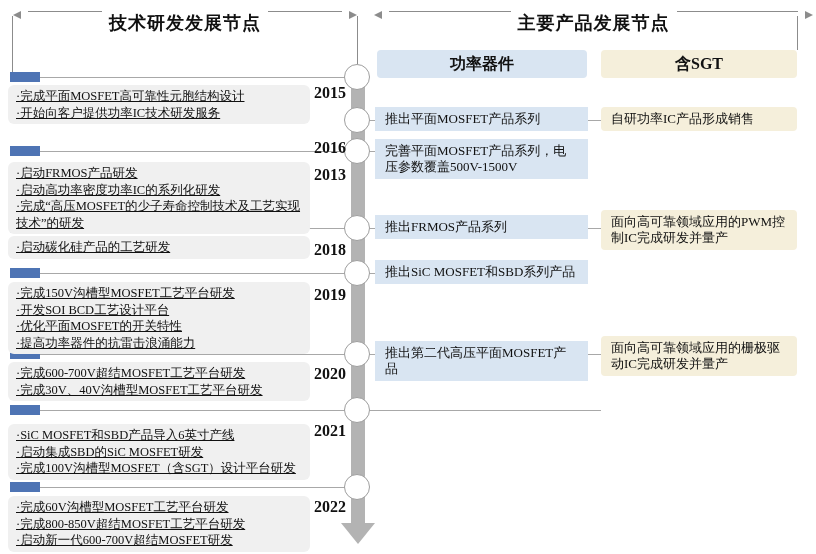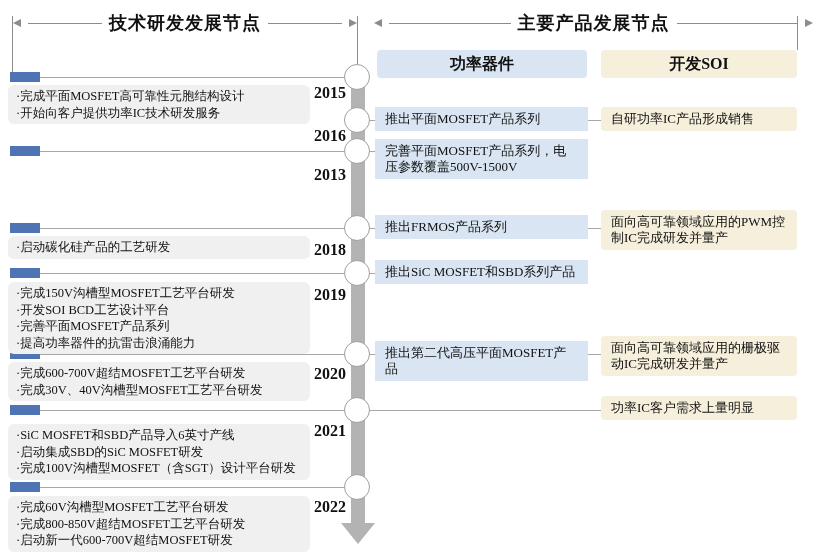--- a/index.html
+++ b/index.html
@@ -1,21 +1,21 @@
 <!DOCTYPE html>
 <html><head>
 <meta charset="utf-8">
 <style>
   html,body{margin:0;padding:0;background:#ffffff;}
   #stage{
     position:relative;width:816px;height:554px;background:#fff;overflow:hidden;
     font-family:"Liberation Serif","DejaVu Serif",serif;color:#111;
   }
   
-  .measure{position:absolute;top:11px;height:24px;display:flex;align-items:center;gap:7px;}
+  .measure{position:absolute;top:11px;height:24px;display:flex;gap:7px;}
   .mline{flex:1;height:1px;background:#8c8c8c;}
   .mtitle{font-size:18px;font-weight:bold;white-space:nowrap;letter-spacing:1px;}
   .ah{width:0;height:0;border-top:4px solid transparent;border-bottom:4px solid transparent;}
   .ah-l{border-right:8px solid #8c8c8c;}
   .ah-r{border-left:8px solid #8c8c8c;}
   .tick{position:absolute;width:1px;background:#8c8c8c;}
   
   .colhead{position:absolute;top:50px;height:28px;line-height:28px;text-align:center;
     font-size:16px;font-weight:bold;border-radius:4px;}
   
@@ -29,21 +29,21 @@
   
   .hline{position:absolute;height:1px;background:#a8a8a8;z-index:1;}
   .abar{position:absolute;left:10px;width:30px;height:10px;background:#4e74b4;z-index:2;}
   
   .rndbox{position:absolute;left:8px;width:302px;box-sizing:border-box;background:#f0f0f0;
     border-radius:6px;padding:3px 8px;font-size:12.5px;line-height:16.5px;z-index:2;}
   .devbox{position:absolute;left:375px;width:213px;box-sizing:border-box;background:#d9e5f2;
     border-radius:0;padding:4px 10px;font-size:13px;line-height:16px;z-index:2;}
   .icbox{position:absolute;left:601px;width:196px;box-sizing:border-box;background:#f5efdb;
     border-radius:4px;padding:4px 10px;font-size:13px;line-height:16px;z-index:2;}
-  .bullet{white-space:normal;}
+  .bullet{white-space:normal;text-decoration:underline;}
 </style>
 </head>
 <body>
 
 <div id="stage">
 
   <div class="tick" style="left:12px;top:16px;height:61px"></div>
   <div class="tick" style="left:357px;top:16px;height:48px"></div>
   <div class="tick" style="left:797px;top:16px;height:34px"></div>
 
@@ -56,21 +56,21 @@
   </div>
   <div class="measure" style="left:374px;width:439px">
     <span class="ah ah-l"></span>
     <span class="mline"></span>
     <span class="mtitle">主要产品发展节点</span>
     <span class="mline"></span>
     <span class="ah ah-r"></span>
   </div>
 
   <div class="colhead" style="left:377px;width:210px;background:#d9e5f2">功率器件</div>
-  <div class="colhead" style="left:601px;width:196px;background:#f5efdb">开发SOI</div>
+  <div class="colhead" style="left:601px;width:196px;background:#f5efdb">含SGT</div>
 
   <div class="tbar"></div>
   <div class="tarrow"></div>
 
   <div class="hline" style="left:12px;top:77px;width:340px"></div>
   <div class="hline" style="left:12px;top:151px;width:340px"></div>
   <div class="hline" style="left:12px;top:228px;width:340px"></div>
   <div class="hline" style="left:12px;top:273px;width:340px"></div>
   <div class="hline" style="left:12px;top:354px;width:340px"></div>
   <div class="hline" style="left:12px;top:410px;width:340px"></div>
@@ -96,39 +96,44 @@
   <div class="node" style="top:64px"></div>
   <div class="node" style="top:107px"></div>
   <div class="node" style="top:138px"></div>
   <div class="node" style="top:215px"></div>
   <div class="node" style="top:260px"></div>
   <div class="node" style="top:341px"></div>
   <div class="node" style="top:397px"></div>
   <div class="node" style="top:474px"></div>
 
   <div class="year" style="top:83px">2015</div>
-  <div class="year" style="top:126px">2016</div>
+  <div class="year" style="top:138px">2016</div>
   <div class="year" style="top:165px">2013</div>
   <div class="year" style="top:240px">2018</div>
   <div class="year" style="top:285px">2019</div>
   <div class="year" style="top:364px">2020</div>
   <div class="year" style="top:421px">2021</div>
   <div class="year" style="top:497px">2022</div>
 
   <div class="rndbox" style="top:85px">
     <div class="bullet">·完成平面MOSFET高可靠性元胞结构设计</div>
     <div class="bullet">·开始向客户提供功率IC技术研发服务</div>
   </div>
+  <div class="rndbox" style="top:162px">
+    <div class="bullet">·启动FRMOS产品研发</div>
+    <div class="bullet">·启动高功率密度功率IC的系列化研发</div>
+    <div class="bullet">·完成“高压MOSFET的少子寿命控制技术及工艺实现技术”的研发</div>
+  </div>
   <div class="rndbox" style="top:236px">
     <div class="bullet">·启动碳化硅产品的工艺研发</div>
   </div>
   <div class="rndbox" style="top:282px">
     <div class="bullet">·完成150V沟槽型MOSFET工艺平台研发</div>
     <div class="bullet">·开发SOI BCD工艺设计平台</div>
-    <div class="bullet">·完善平面MOSFET产品系列</div>
+    <div class="bullet">·优化平面MOSFET的开关特性</div>
     <div class="bullet">·提高功率器件的抗雷击浪涌能力</div>
   </div>
   <div class="rndbox" style="top:362px">
     <div class="bullet">·完成600-700V超结MOSFET工艺平台研发</div>
     <div class="bullet">·完成30V、40V沟槽型MOSFET工艺平台研发</div>
   </div>
   <div class="rndbox" style="top:424px">
     <div class="bullet">·SiC MOSFET和SBD产品导入6英寸产线</div>
     <div class="bullet">·启动集成SBD的SiC MOSFET研发</div>
     <div class="bullet">·完成100V沟槽型MOSFET（含SGT）设计平台研发</div>
@@ -141,15 +146,14 @@
 
   <div class="devbox" style="top:107px">推出平面MOSFET产品系列</div>
   <div class="devbox" style="top:139px">完善平面MOSFET产品系列，电压参数覆盖500V-1500V</div>
   <div class="devbox" style="top:215px">推出FRMOS产品系列</div>
   <div class="devbox" style="top:260px">推出SiC MOSFET和SBD系列产品</div>
   <div class="devbox" style="top:341px">推出第二代高压平面MOSFET产品</div>
 
   <div class="icbox" style="top:107px">自研功率IC产品形成销售</div>
   <div class="icbox" style="top:210px">面向高可靠领域应用的PWM控制IC完成研发并量产</div>
   <div class="icbox" style="top:336px">面向高可靠领域应用的栅极驱动IC完成研发并量产</div>
-  <div class="icbox" style="top:396px">功率IC客户需求上量明显</div>
 
 </div>
 
 </body></html>

